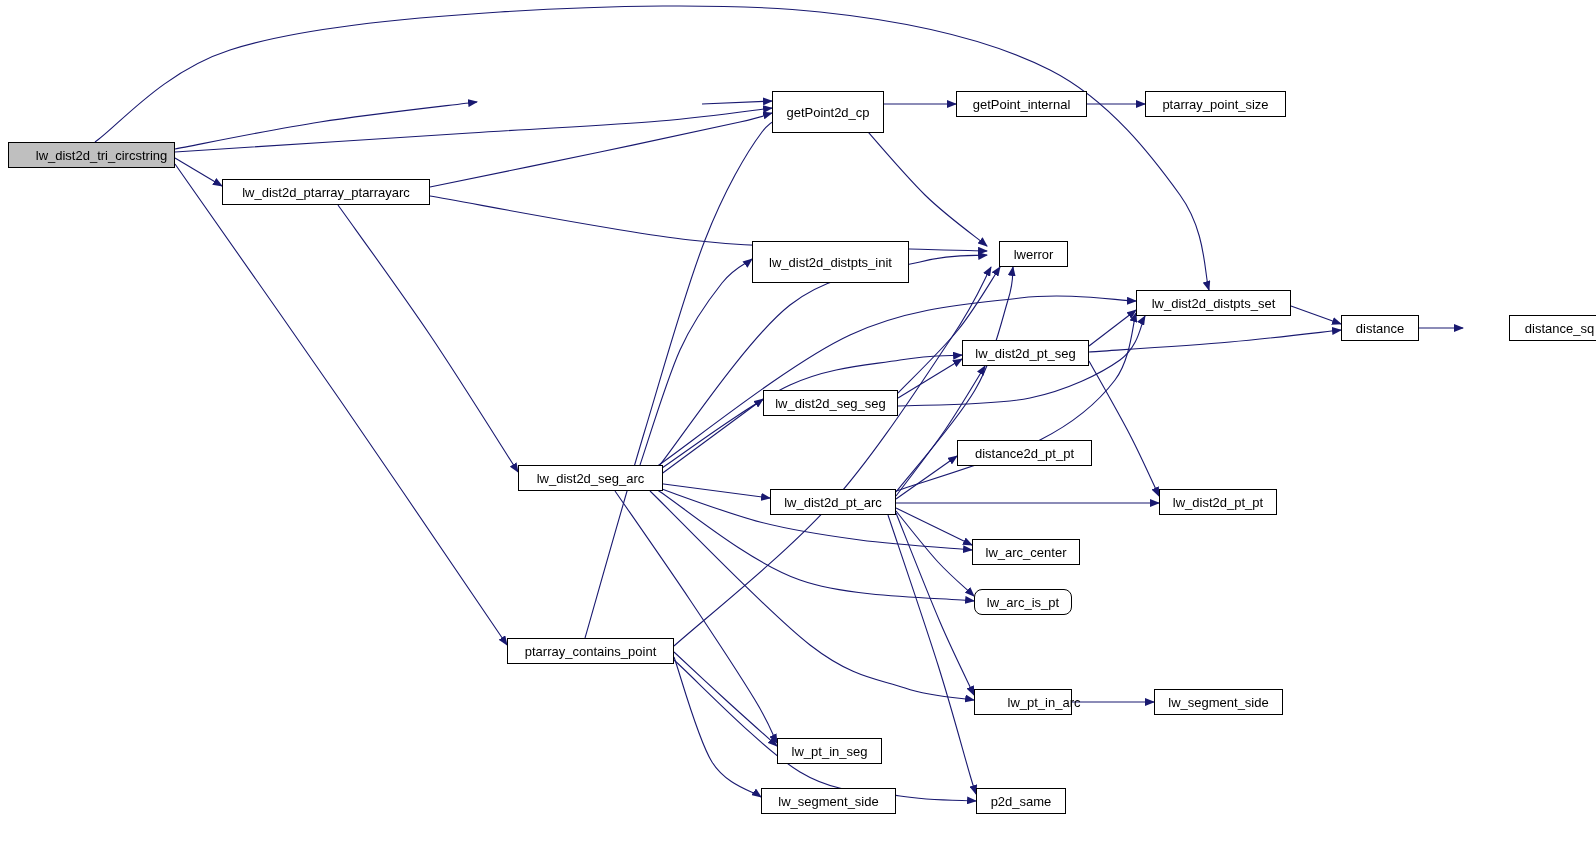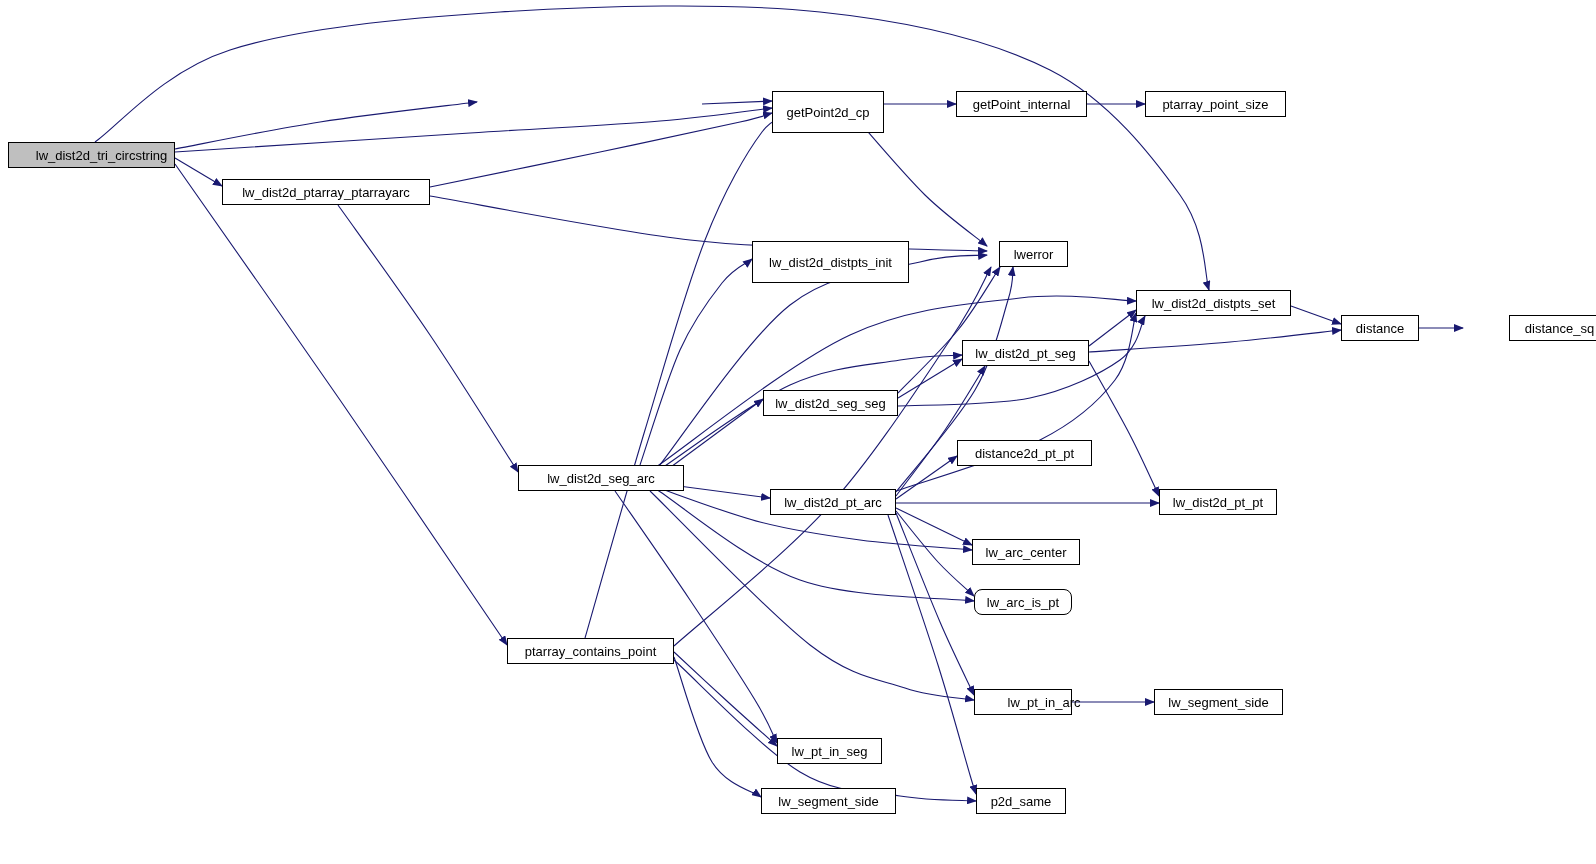--- a/index.html
+++ b/index.html
@@ -109,21 +109,21 @@
     <div class="node" style="left: 1145px; top: 91px; width: 141px; height: 26px;">ptarray_point_size</div>
     <div class="node" style="left: 222px; top: 179px; width: 208px; height: 26px;">lw_dist2d_ptarray_ptarrayarc</div>
     <div class="node" style="left: 752px; top: 241px; width: 157px; height: 42px;">lw_dist2d_distpts_init</div>
     <div class="node" style="left: 987px; top: 241px; width: 69px; height: 26px; margin-left: 12px;">lwerror</div>
     <div class="node" style="left: 1136px; top: 290px; width: 155px; height: 26px;">lw_dist2d_distpts_set</div>
     <div class="node" style="left: 1341px; top: 315px; width: 78px; height: 26px;">distance</div>
     <div class="node" style="left: 1463px; top: 315px; width: 101px; height: 26px; margin-left: 46px;">distance_sq</div>
     <div class="node" style="left: 962px; top: 340px; width: 127px; height: 26px;">lw_dist2d_pt_seg</div>
     <div class="node" style="left: 763px; top: 390px; width: 135px; height: 26px;">lw_dist2d_seg_seg</div>
     <div class="node" style="left: 957px; top: 440px; width: 135px; height: 26px;">distance2d_pt_pt</div>
-    <div class="node" style="left: 518px; top: 465px; width: 166px; height: 26px;">lw_dist2d_seg_arc</div>
+    <div class="node" style="left: 518px; top: 465px; width: 145px; height: 26px;">lw_dist2d_seg_arc</div>
     <div class="node" style="left: 770px; top: 489px; width: 126px; height: 26px;">lw_dist2d_pt_arc</div>
     <div class="node" style="left: 1159px; top: 489px; width: 118px; height: 26px;">lw_dist2d_pt_pt</div>
     <div class="node" style="left: 972px; top: 539px; width: 108px; height: 26px;">lw_arc_center</div>
     <div class="node" style="left: 974px; top: 589px; width: 98px; height: 26px; border-radius: 8px;">lw_arc_is_pt</div>
     <div class="node" style="left: 507px; top: 638px; width: 167px; height: 26px;">ptarray_contains_point</div>
     <div class="node" style="left: 974px; top: 689px; width: 98px; height: 26px; padding-left: 42px;">lw_pt_in_arc</div>
     <div class="node" style="left: 1154px; top: 689px; width: 129px; height: 26px;">lw_segment_side</div>
     <div class="node" style="left: 777px; top: 738px; width: 105px; height: 26px;">lw_pt_in_seg</div>
     <div class="node" style="left: 761px; top: 788px; width: 135px; height: 26px;">lw_segment_side</div>
     <div class="node" style="left: 976px; top: 788px; width: 90px; height: 26px;">p2d_same</div>

